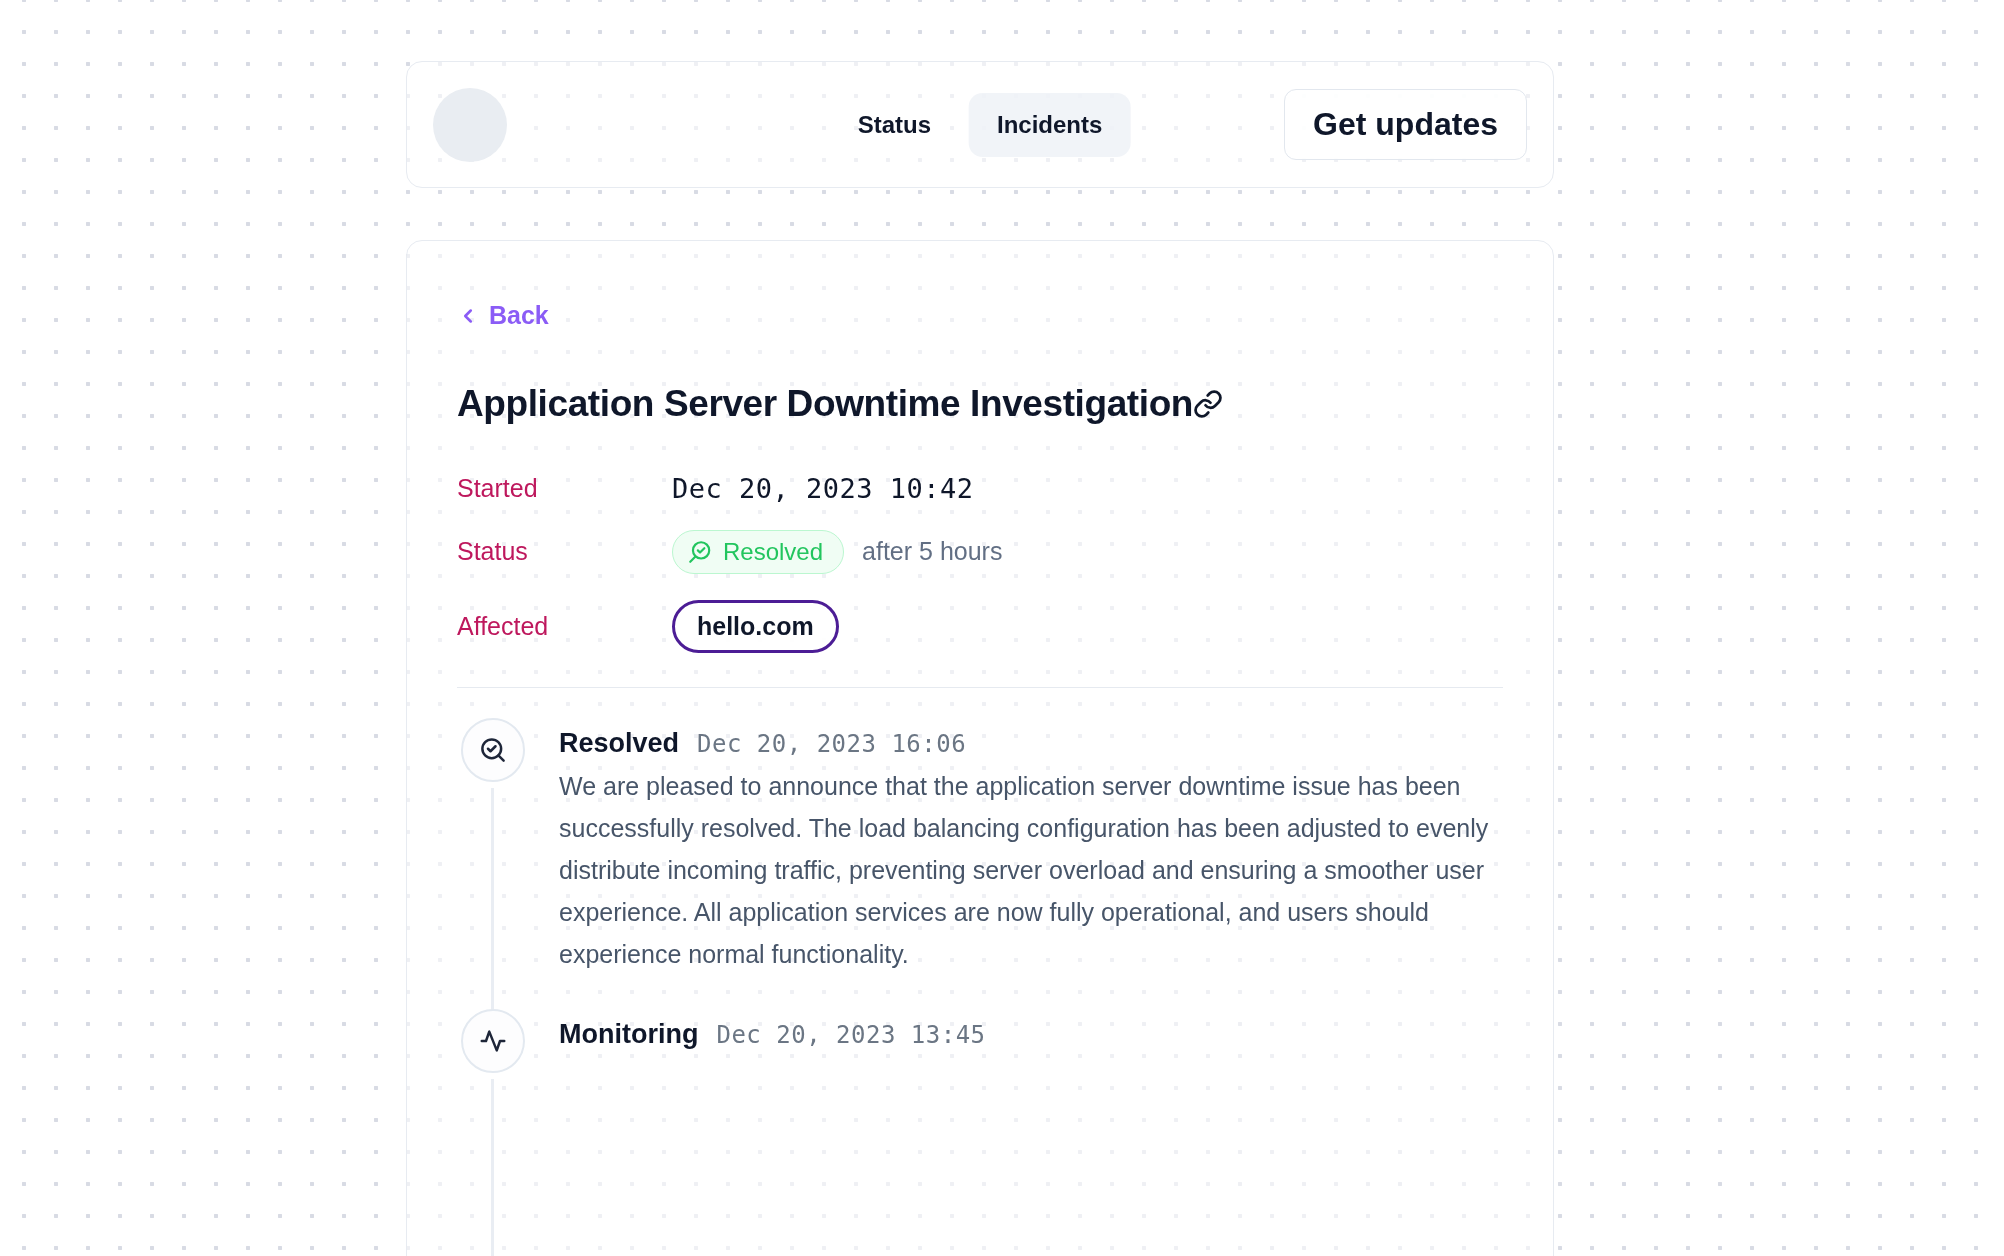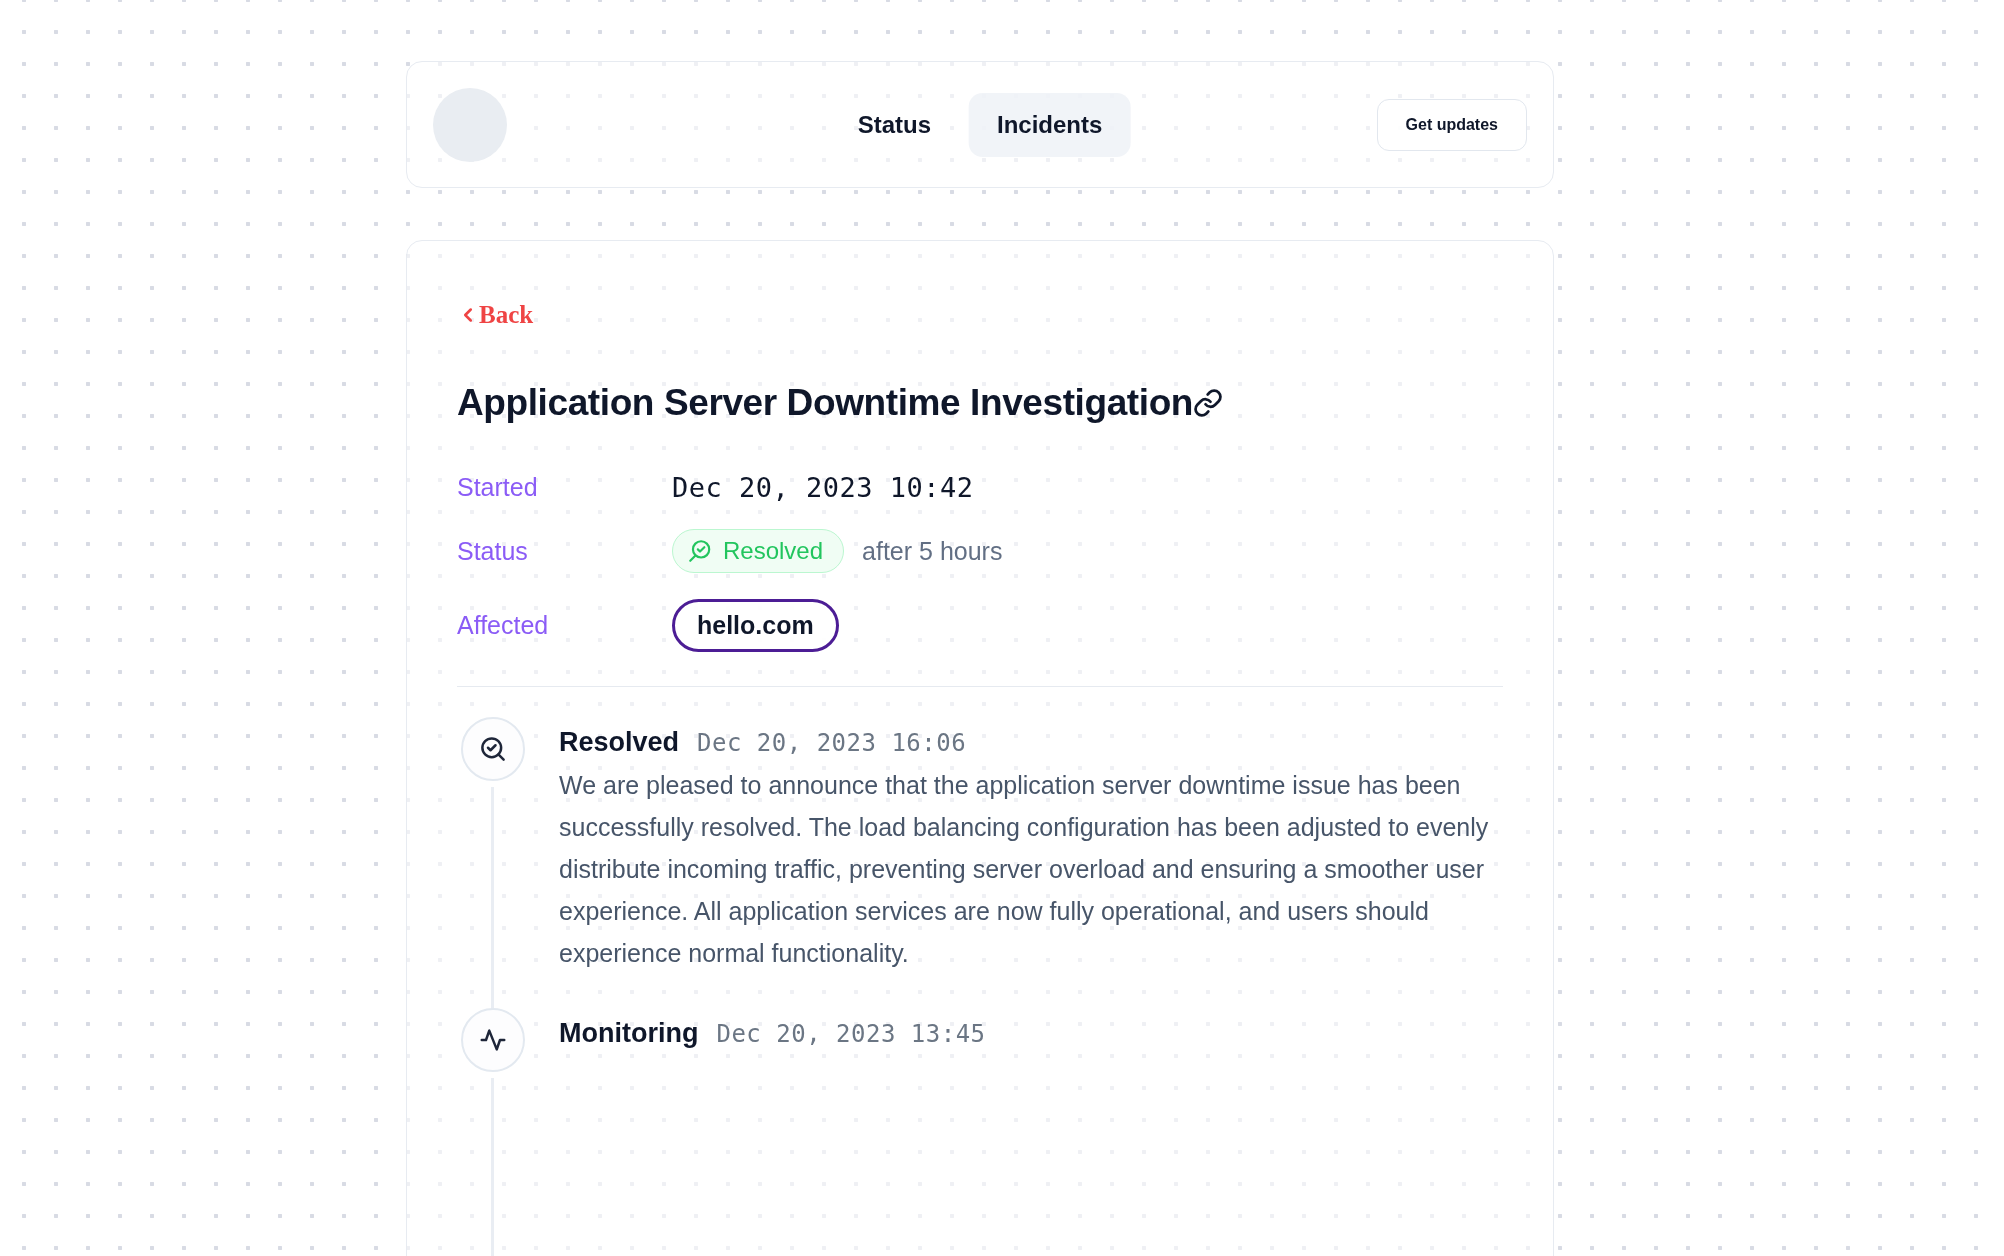--- a/index.html
+++ b/index.html
@@ -46,21 +46,21 @@
     color: #0f172a;
     padding: 18px 28px;
     border-radius: 14px;
     cursor: pointer;
     white-space: nowrap;
   }
   .nav-tab.active { background: rgba(238,242,247,0.85); }
   .btn-get-updates {
     margin-left: auto;
     font-family: "Liberation Sans", sans-serif;
-    font-size: 16px;
+    font-size: 32px;
     font-weight: 700;
     color: #0f172a;
     background: rgba(255,255,255,0.88);
     border: 1px solid #e2e7ee;
     border-radius: 12px;
     padding: 16px 28px;
     cursor: pointer;
   }
 
   
@@ -68,25 +68,25 @@
     margin-top: 52px;
     min-height: 1080px;
     background: rgba(255,255,255,0.58);
     border: 1px solid #e7ebf1;
     border-radius: 16px;
     padding: 60px 50px 80px 50px;
   }
   .back-link {
     display: inline-flex;
     align-items: center;
-    font-size: 25px;
-    font-weight: 700;
-    color: #ef4444;
+    gap: 10px;
+    font-size: 25px;
+    font-weight: 700;
+    color: #8b5cf6;
     cursor: pointer;
-    font-family: Liberation Serif, serif;
   }
   .back-link svg { width: 22px; height: 22px; }
 
   .title-row {
     margin-top: 52px;
     display: flex;
     align-items: center;
   }
   .incident-title {
     font-size: 37px;
@@ -96,21 +96,21 @@
   }
   .link-icon { width: 30px; height: 30px; color: #0f172a; cursor: pointer; flex: 0 0 auto; }
 
   
   .meta { margin-top: 48px; }
   .meta-row { display: flex; align-items: center; margin-bottom: 26px; }
   .meta-label {
     width: 215px;
     flex: 0 0 auto;
     font-size: 25px;
-    color: #8b5cf6;
+    color: #be185d;
   }
   .meta-value-mono {
     font-family: "DejaVu Sans Mono", monospace;
     font-size: 27px;
     font-weight: 500;
     color: #0f172a;
     letter-spacing: 0.5px;
   }
   .badge-resolved {
     display: inline-flex;

